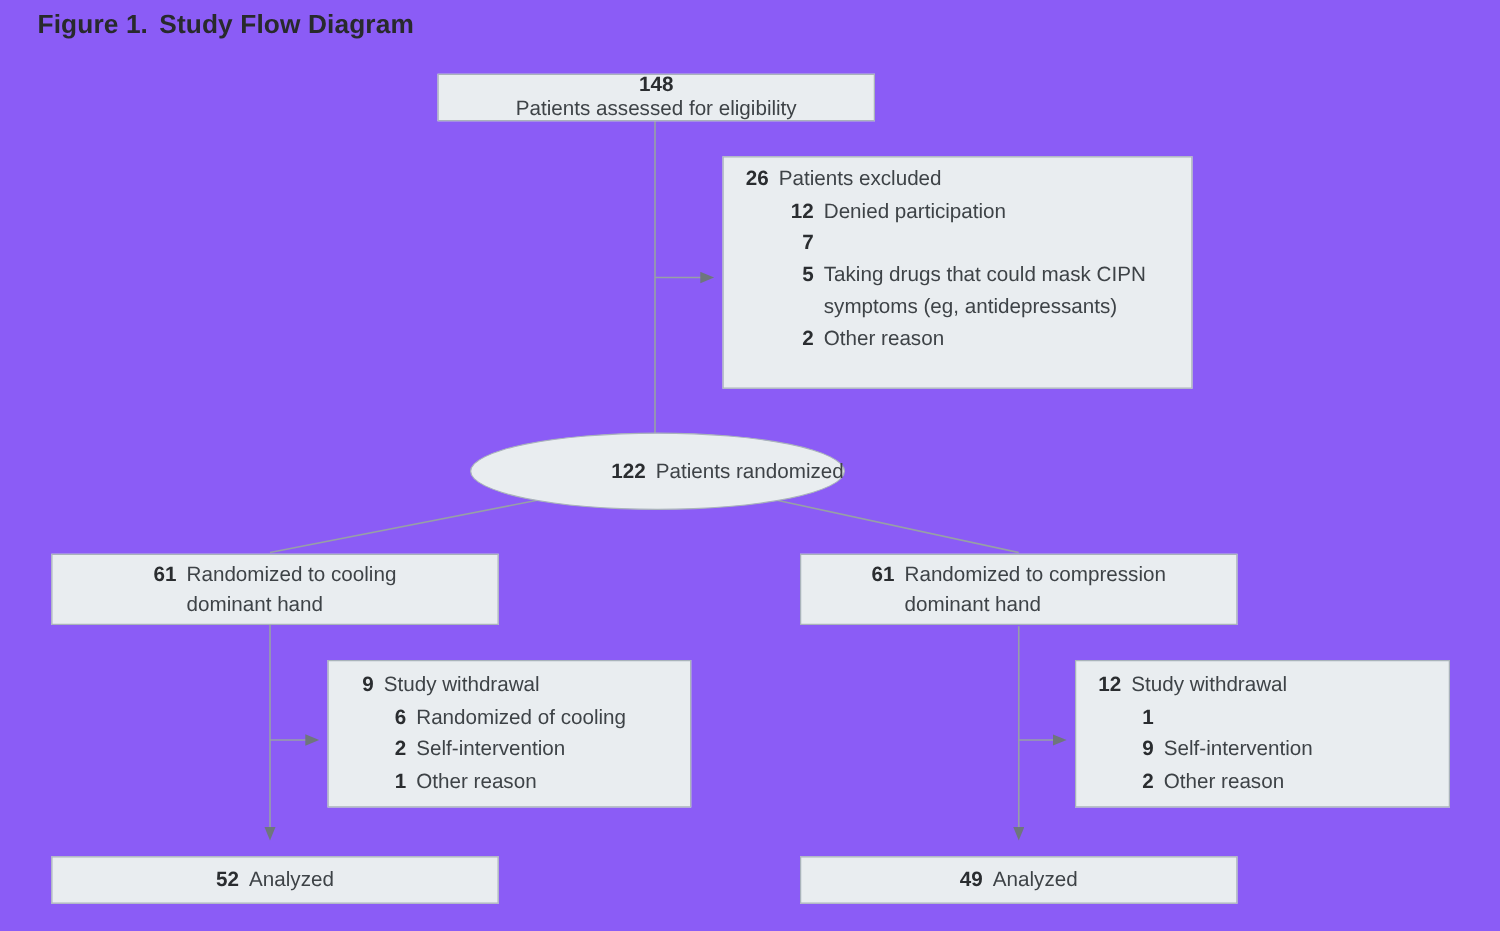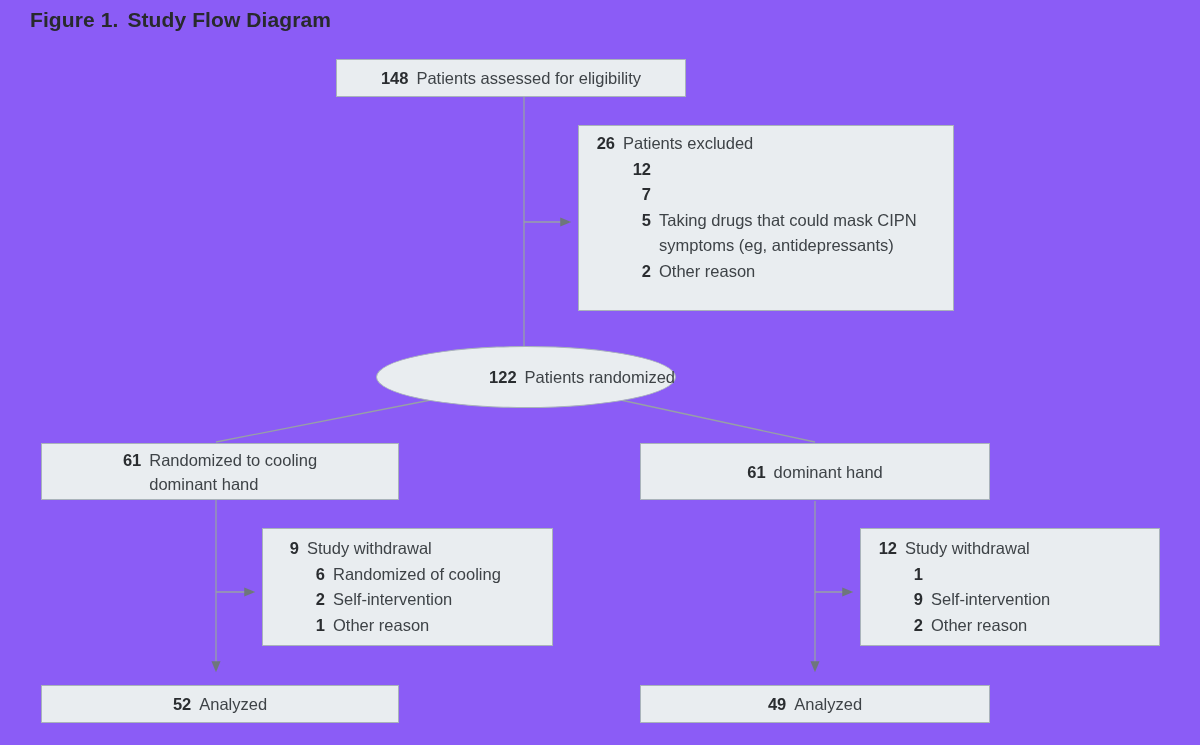--- a/index.html
+++ b/index.html
@@ -78,35 +78,38 @@
 
       <path d="M815,501 L815,671" marker-end="url(#arrow)"></path>
       <path d="M815,592 L852,592" marker-end="url(#arrow)"></path>
     </g>
   </svg>
 
   <div id="title">
     <span>Figure 1.</span><span class="gap"></span><span>Study Flow Diagram</span>
   </div>
 
-  <div class="box centered" style="left:336px;top:59px;width:350px;height:38px;">
+  <div class="box centered" style="left:350px;top:59px;width:350px;height:38px;flex-direction:column;">
     <span class="num">148</span>
       <span class="gap8"></span>
       <span>Patients assessed for eligibility</span>
   </div>
 
   <div class="box listbox" style="left:578px;top:125px;width:376px;height:186px;">
     <div class="row lvl0">
       <div class="num">26</div>
       <div class="txt">
           <span>Patients excluded</span>
         </div>
     </div>
     <div class="row lvl1">
       <div class="num">12</div>
+      <div class="txt">
+          <span>Denied participation</span>
+        </div>
     </div>
     <div class="row lvl1">
       <div class="num">7</div>
     </div>
     <div class="row lvl1">
       <div class="num">5</div>
       <div class="txt">
         <span>Taking drugs that could mask CIPN</span>
         <span>symptoms (eg, antidepressants)</span>
       </div>
@@ -132,20 +135,21 @@
         <span>Randomized to cooling</span>
         <span>dominant hand</span>
       </div>
     </div>
   </div>
 
   <div class="box centered" style="left:640px;top:443px;width:350px;height:57px;">
     <div class="branch-inner">
       <div class="num">61</div>
       <div class="txt">
+        <span>Randomized to compression</span>
         <span>dominant hand</span>
       </div>
     </div>
   </div>
 
   <div class="box listbox wd" style="left:262px;top:528px;width:291px;height:118px;padding-top:7px;">
     <div class="row lvl0">
       <div class="num">9</div>
       <div class="txt">
           <span>Study withdrawal</span>

